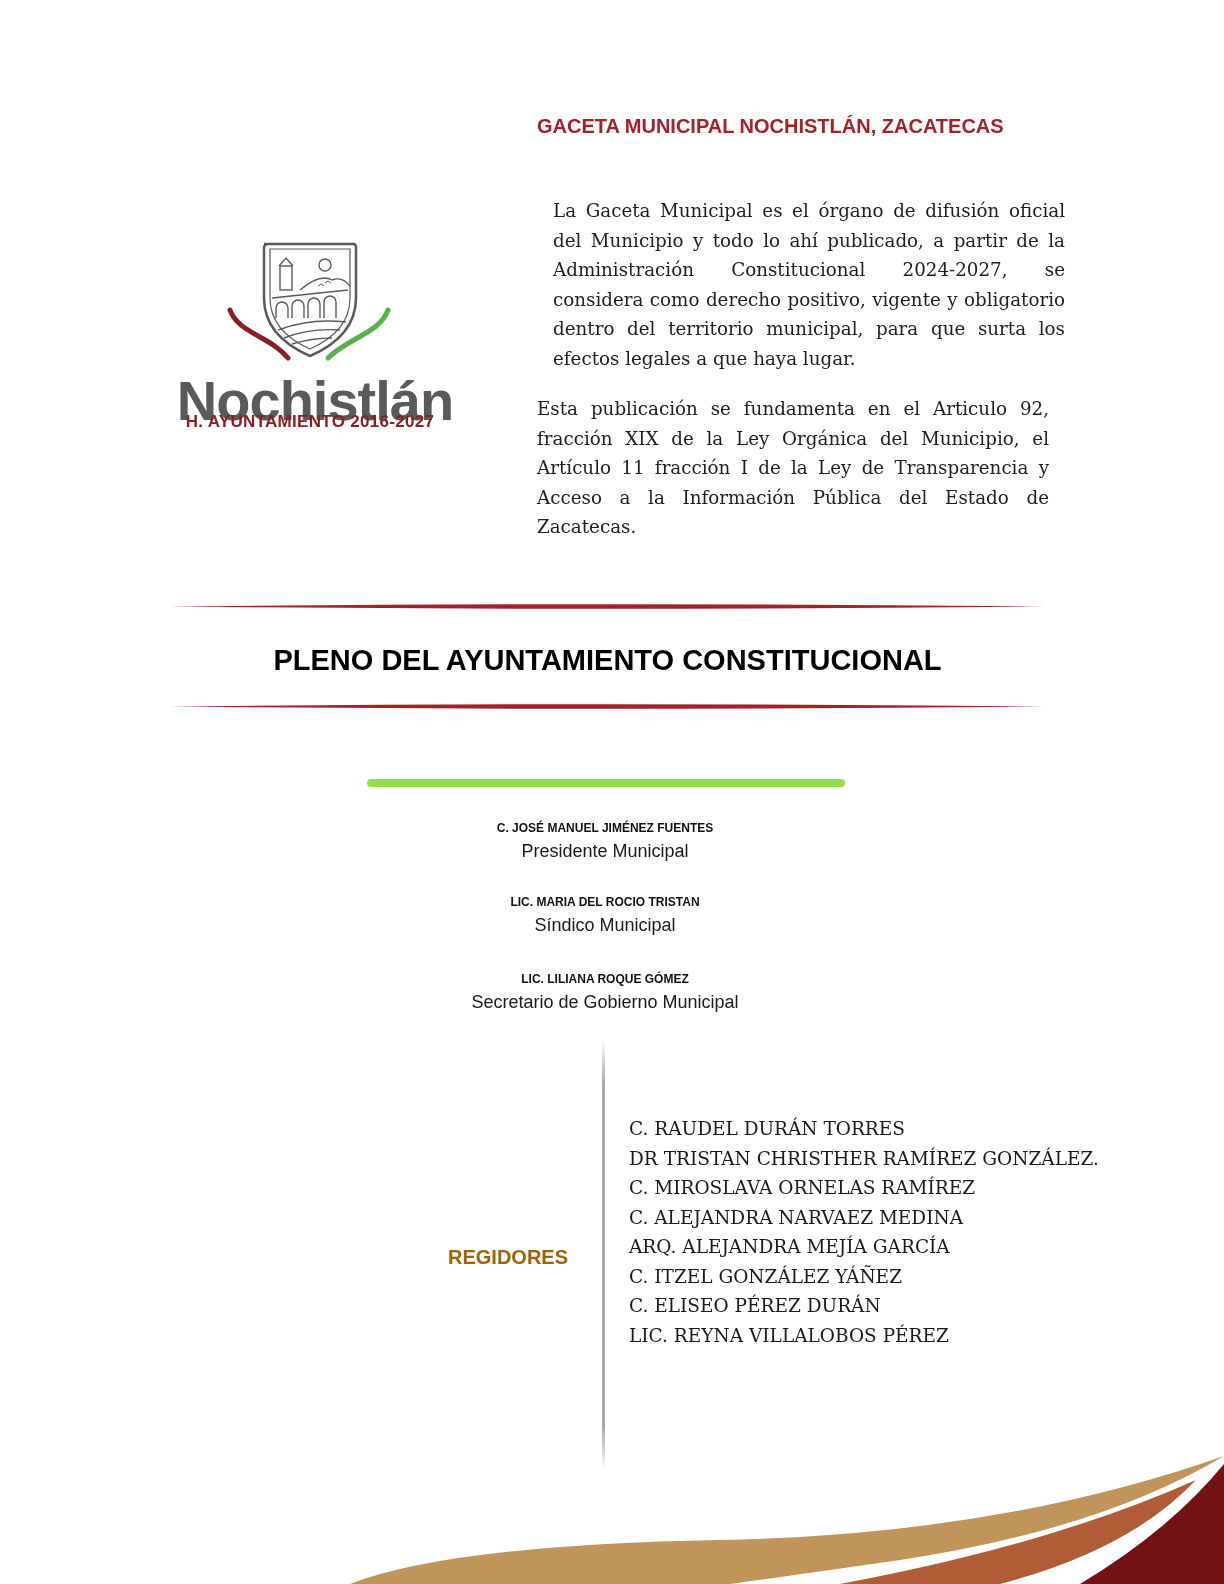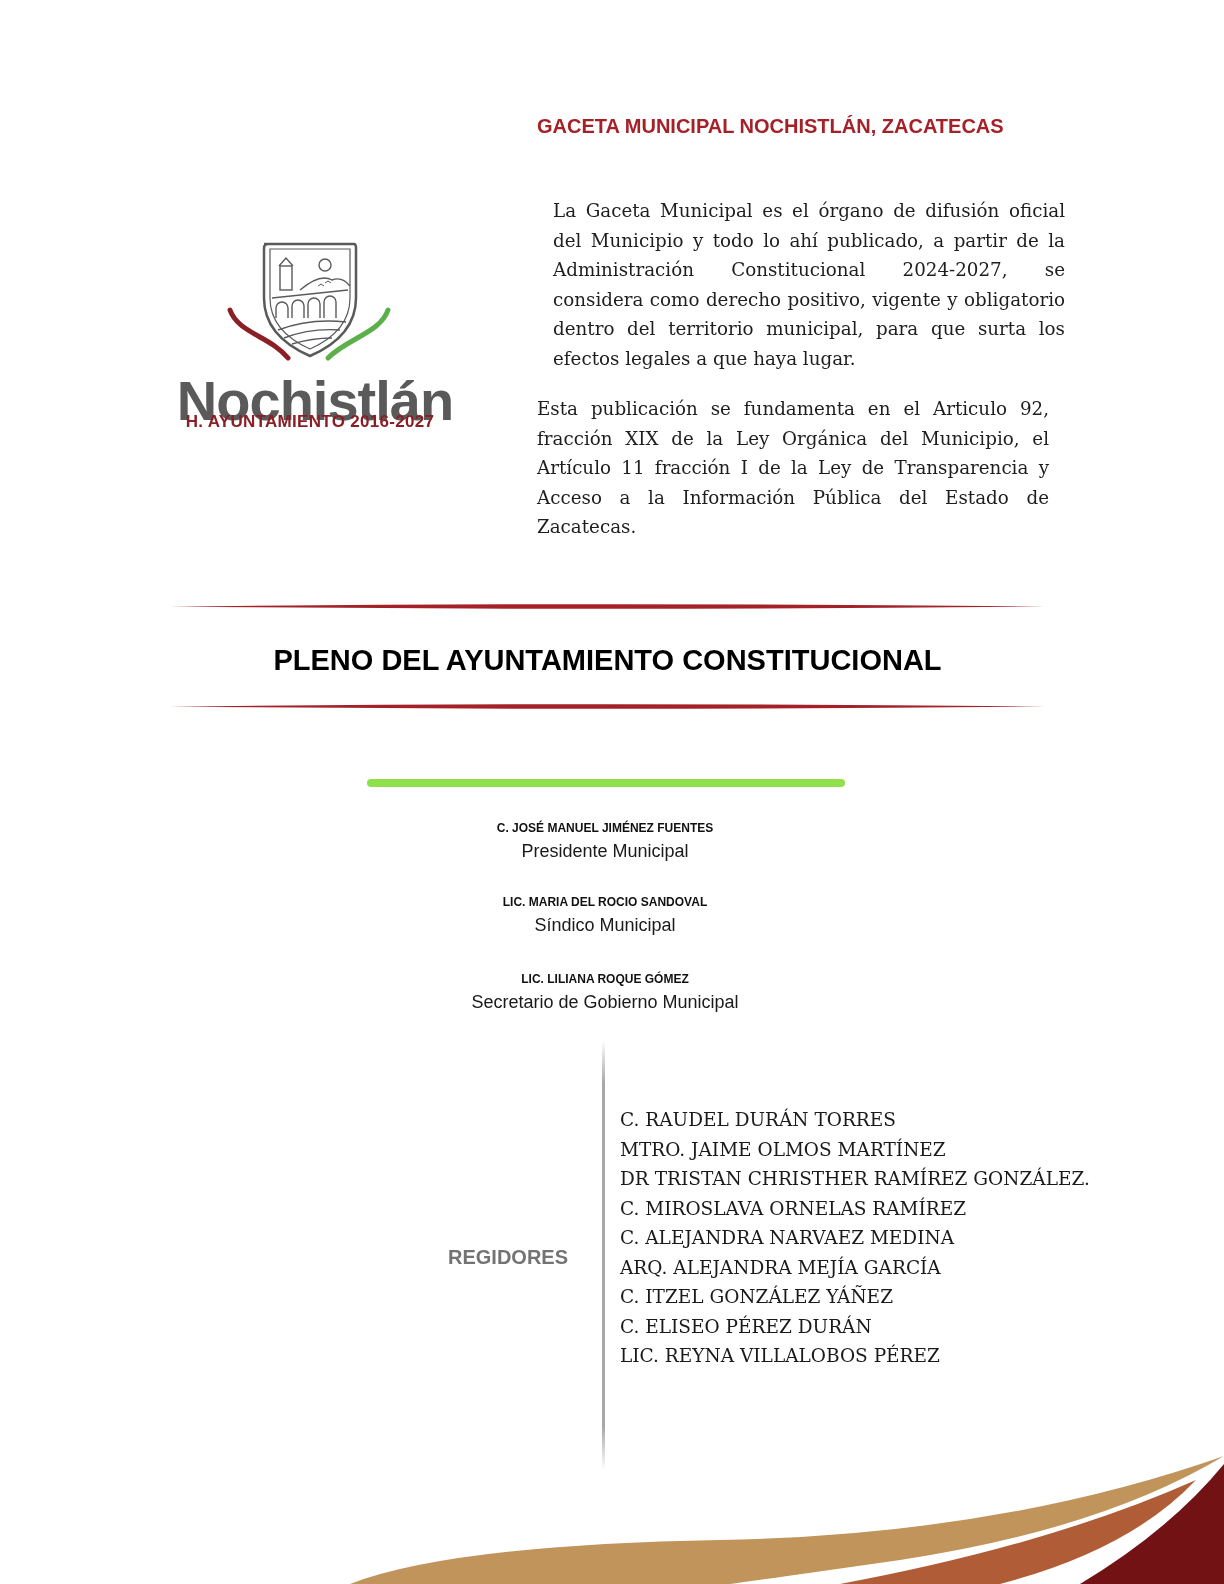--- a/index.html
+++ b/index.html
@@ -29,22 +29,22 @@
   
   .official { left:300px; width:610px; text-align:center; }
   .off-name { font-family:"Liberation Sans", sans-serif; font-weight:bold; font-size:12px; color:#111; line-height:24px; }
   .off-role { font-family:Liberation Sans, sans-serif; font-size:18px; color:#1a1a1a; line-height:22px; }
   .off1 { top:816px; }
   .off2 { top:890px; }
   .off3 { top:967px; }
 
   
   .vline { left:602px; top:1040px; width:3px; height:430px; background:linear-gradient(to bottom, rgba(160,160,160,0) 0%, #a8a8a8 10%, #a8a8a8 90%, rgba(160,160,160,0) 100%); }
-  .reg-label { left:448px; top:1246px; font-family:"Liberation Sans", sans-serif; font-weight:bold; font-size:20px; color:#737373;text-align:center; }
-  .reg-list { left:615px; top:1100px; list-style:none; margin:5px; padding:0; }
+  .reg-label { left:448px; top:1246px; font-family:"Liberation Sans", sans-serif; font-weight:bold; font-size:20px; color:#a16207;text-align:center; }
+  .reg-list { left:615px; top:1100px; list-style:none; margin:14px; padding:0; }
   .reg-list li { font-family:"DejaVu Serif", serif; font-size:18.5px; line-height:29.5px; color:#1a1a1a; white-space:nowrap; }
 
   
   .swoosh { left:0; top:1420px; width:1224px; height:164px; }
 </style>
 </head>
 <body>
 
 <div class="abs logo">
   <svg width="300" height="130" viewBox="0 0 300 130">
@@ -85,33 +85,32 @@
   <path d="M0 3.5 Q437 -1 875 3.5 Q437 8 0 3.5 Z" fill="#a52128"></path>
 </svg>
 
 <div class="abs green-bar"></div>
 
 <div class="abs official off1">
   <div class="off-name">C. JOSÉ MANUEL JIMÉNEZ FUENTES</div>
   <div class="off-role">Presidente Municipal</div>
 </div>
 <div class="abs official off2">
-  <div class="off-name">LIC. MARIA DEL ROCIO SANDOVAL</div>
+  <div class="off-name">LIC. MARIA DEL ROCIO TRISTAN</div>
   <div class="off-role">Síndico Municipal</div>
 </div>
 <div class="abs official off3">
   <div class="off-name">LIC. LILIANA ROQUE GÓMEZ</div>
   <div class="off-role">Secretario de Gobierno Municipal</div>
 </div>
 
 <div class="abs vline"></div>
 <div class="abs reg-label">REGIDORES</div>
 <ul class="abs reg-list">
   <li>C. RAUDEL DURÁN TORRES</li>
-  <li>MTRO. JAIME OLMOS MARTÍNEZ</li>
   <li>DR TRISTAN CHRISTHER RAMÍREZ GONZÁLEZ.</li>
   <li>C. MIROSLAVA ORNELAS RAMÍREZ</li>
   <li>C. ALEJANDRA NARVAEZ MEDINA</li>
   <li>ARQ. ALEJANDRA MEJÍA GARCÍA</li>
   <li>C. ITZEL GONZÁLEZ YÁÑEZ</li>
   <li>C. ELISEO PÉREZ DURÁN</li>
   <li>LIC. REYNA VILLALOBOS PÉREZ</li>
 </ul>
 
 <svg class="abs swoosh" viewBox="0 0 1224 164" preserveAspectRatio="none">

